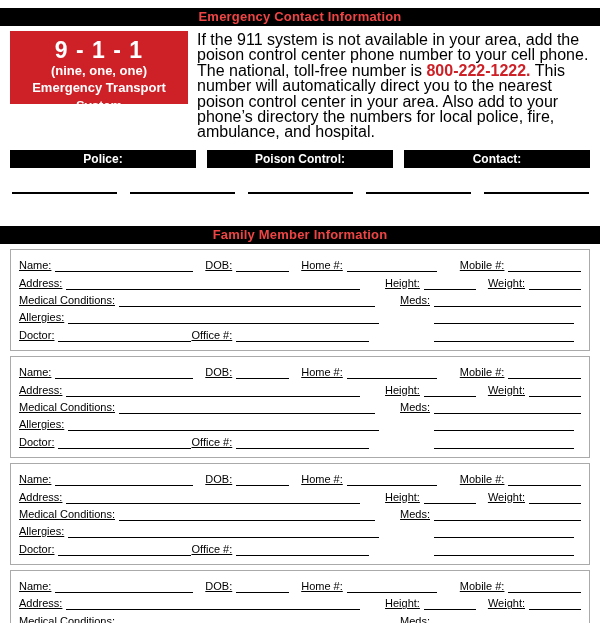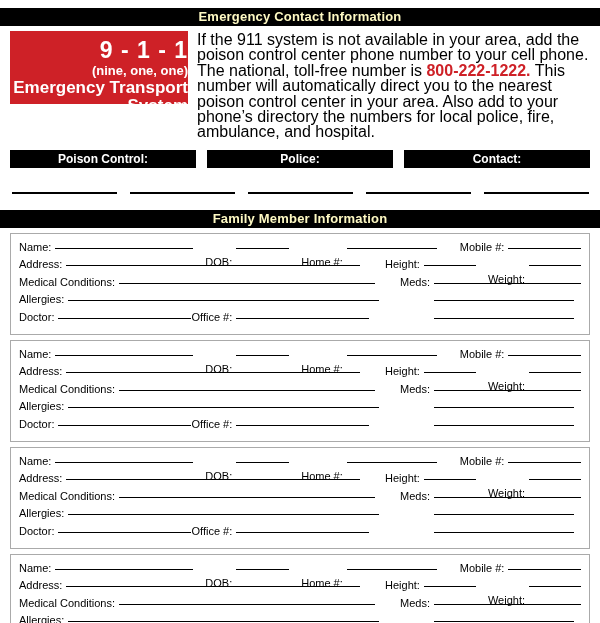--- a/index.html
+++ b/index.html
@@ -7,67 +7,67 @@
   body {
     width: 600px; height: 623px;
     overflow: hidden;
     font-family: "Liberation Sans", sans-serif;
     color: #000;
   }
   .page { width: 600px; height: 623px; padding-top: 8px; }
 
   
   .bar {
-    background: #000; color: #fef9c3;
+    background: #000; color: #ef4444;
     height: 18px; line-height: 18px;
     text-align: center;
     font-size: 13px; font-weight: bold;
     letter-spacing: .2px;
     width: 100%;
   }
 
   
   .info-row { display: flex; margin: 5px 8px 0 10px; }
   .nine11 {
     width: 178px; height: 73px;
     background: var(--red, #ce2127);
-    color: #fff; text-align: right;
+    color: #fff; text-align: center;
     padding-top: 7px;
     flex: none;
   }
   .n911 { font-size: 23px; font-weight: bold; line-height: 25px; letter-spacing: 1px; }
   .n911-spelled { font-size: 13px; font-weight: bold; line-height: 16px; }
-  .n911-caption { font-size: 17px; font-weight: bold; line-height: 18px; }
+  .n911-caption { font-size: 13px; font-weight: bold; line-height: 18px; }
   .poison-text {
     flex: 1; margin-left: 9px; padding-top: 1px;
     font-size: 16px; line-height: 15.4px;
   }
   .phone-red { color: var(--red, #ce2127); font-weight: bold; }
 
   
   .contact-labels { display: flex; gap: 11px; margin: 10px 10px 0 10px; }
   .clabel {
     flex: 1; height: 18px; line-height: 18px;
     background: #000; color: #fff;
     font-size: 12px; font-weight: bold; text-align: center;
     white-space: nowrap; overflow: hidden;
   }
   .contact-lines { display: flex; gap: 13px; margin: 24px 11px 0 12px; }
   .cline { flex: 1; height: 0; border-bottom: 2px solid #000; }
 
-  .family-bar { margin-top: 16px; }
+  .family-bar { margin-top: 32px; }
 
   
   .member {
     margin: 5px 10px 0 10px;
     border: 1.5px solid #aaa;
     padding: 5px 8px 8px 8px;
     background: #fff;
   }
-  .row { display: flex; align-items: center; height: 17.4px; }
+  .row { display: flex; align-items: flex-end; height: 17.4px; text-decoration: underline; }
   .lbl { font-size: 11px; white-space: nowrap; margin-right: 4px; line-height: 13px; }
   .ln { border-bottom: 1.5px solid #000; height: 3px; flex: none; }
   .spacer { flex: 1; }
   .ml8  { margin-left: 8px; padding-left: 17px; }
   .ml12 { margin-left: 12px; margin-top: 30px; }
   .ml14 { }
   .ml20 { margin-left: 23px; }
   .w53  { width: 53px; }
   .w52  { width: 52px; }
   .w90  { width: 90px; }
@@ -91,22 +91,22 @@
   <div class="info-row">
     <div class="nine11">
       <div class="n911">9 - 1 - 1</div>
       <div class="n911-spelled">(nine, one, one)</div>
       <div class="n911-caption">Emergency Transport System</div>
     </div>
     <p class="poison-text"><span>If the 911 system is not available in your area, add the poison control center phone number to your cell phone. The national, toll-free number is </span><span class="phone-red">800-222-1222.</span><span> This number will automatically direct you to the nearest poison control center in your area. Also add to your phone’s directory the numbers for local police, fire, ambulance, and hospital.</span></p>
   </div>
 
   <div class="contact-labels">
+    <div class="clabel">Police:</div>
     <div class="clabel">Poison Control:</div>
-    <div class="clabel">Police:</div>
     <div class="clabel">Contact:</div>
   </div>
 
   <div class="contact-lines">
     <span class="cline"></span>
     <span class="cline"></span>
     <span class="cline"></span>
     <span class="cline"></span>
     <span class="cline"></span>
   </div>

